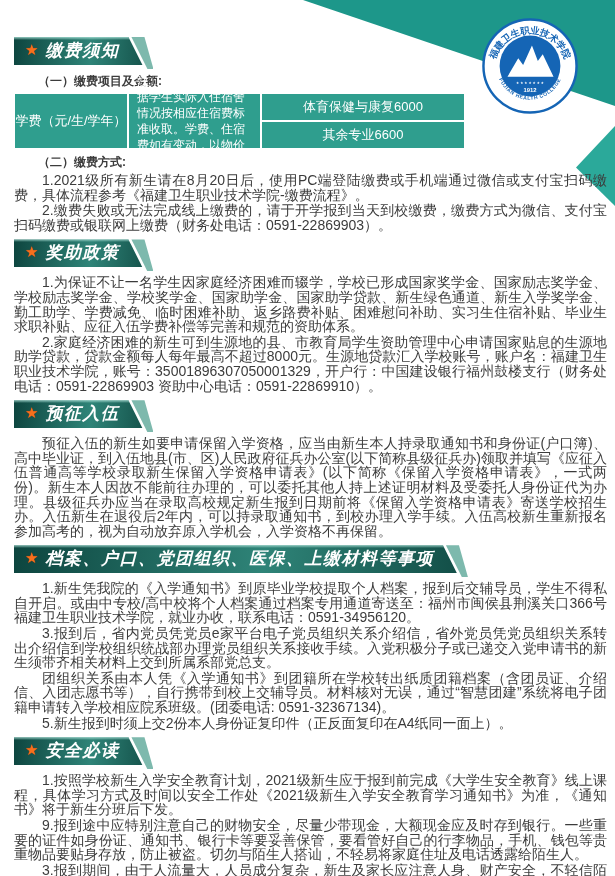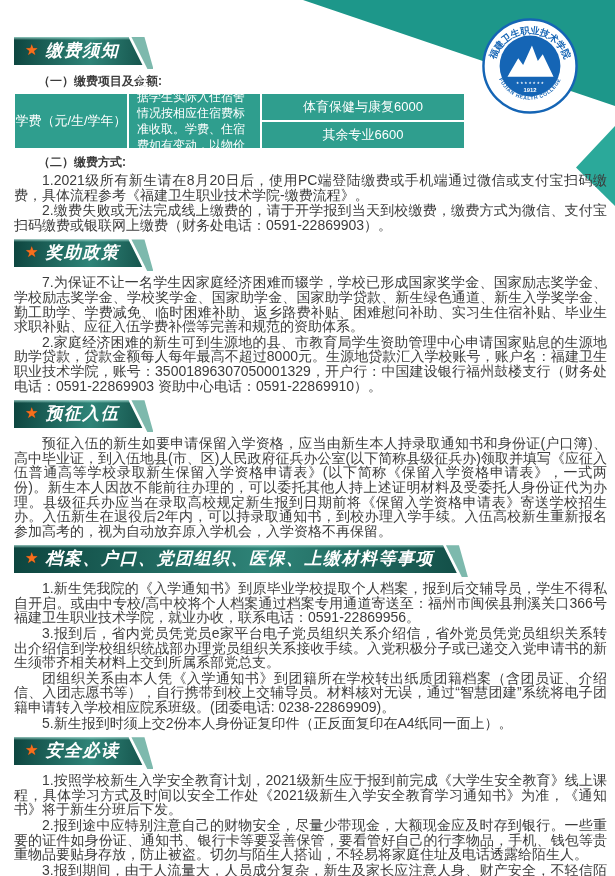--- a/index.html
+++ b/index.html
@@ -103,46 +103,46 @@
     <p class="subhead">（二）缴费方式:</p>
     <p class="para">1.2021级所有新生请在8月20日后，使用PC端登陆缴费或手机端通过微信或支付宝扫码缴费，具体流程参考《福建卫生职业技术学院-缴费流程》。</p>
     <p class="para">2.缴费失败或无法完成线上缴费的，请于开学报到当天到校缴费，缴费方式为微信、支付宝扫码缴费或银联网上缴费（财务处电话：0591-22869903）。</p>
 
     <div class="ribbon">
       <span class="ribbon-light"></span>
       <span class="ribbon-body">
         <span class="star">★</span><span>奖助政策</span>
       </span>
     </div>
-    <p class="para">7.为保证不让一名学生因家庭经济困难而辍学，学校已形成国家奖学金、国家励志奖学金、学校励志奖学金、学校奖学金、国家助学金、国家助学贷款、新生绿色通道、新生入学奖学金、勤工助学、学费减免、临时困难补助、返乡路费补贴、困难慰问补助、实习生住宿补贴、毕业生求职补贴、应征入伍学费补偿等完善和规范的资助体系。</p>
+    <p class="para">1.为保证不让一名学生因家庭经济困难而辍学，学校已形成国家奖学金、国家励志奖学金、学校励志奖学金、学校奖学金、国家助学金、国家助学贷款、新生绿色通道、新生入学奖学金、勤工助学、学费减免、临时困难补助、返乡路费补贴、困难慰问补助、实习生住宿补贴、毕业生求职补贴、应征入伍学费补偿等完善和规范的资助体系。</p>
     <p class="para">2.家庭经济困难的新生可到生源地的县、市教育局学生资助管理中心申请国家贴息的生源地助学贷款，贷款金额每人每年最高不超过8000元。生源地贷款汇入学校账号，账户名：福建卫生职业技术学院，账号：35001896307050001329，开户行：中国建设银行福州鼓楼支行（财务处电话：0591-22869903 资助中心电话：0591-22869910）。</p>
 
     <div class="ribbon">
       <span class="ribbon-light"></span>
       <span class="ribbon-body">
         <span class="star">★</span><span>预征入伍</span>
       </span>
     </div>
     <p class="para">预征入伍的新生如要申请保留入学资格，应当由新生本人持录取通知书和身份证(户口簿)、高中毕业证，到入伍地县(市、区)人民政府征兵办公室(以下简称县级征兵办)领取并填写《应征入伍普通高等学校录取新生保留入学资格申请表》(以下简称《保留入学资格申请表》，一式两份)。新生本人因故不能前往办理的，可以委托其他人持上述证明材料及受委托人身份证代为办理。县级征兵办应当在录取高校规定新生报到日期前将《保留入学资格申请表》寄送学校招生办。入伍新生在退役后2年内，可以持录取通知书，到校办理入学手续。入伍高校新生重新报名参加高考的，视为自动放弃原入学机会，入学资格不再保留。</p>
 
     <div class="ribbon">
       <span class="ribbon-light"></span>
       <span class="ribbon-body">
         <span class="star">★</span><span>档案、户口、党团组织、医保、上缴材料等事项</span>
       </span>
     </div>
-    <p class="para">1.新生凭我院的《入学通知书》到原毕业学校提取个人档案，报到后交辅导员，学生不得私自开启。或由中专校/高中校将个人档案通过档案专用通道寄送至：福州市闽侯县荆溪关口366号福建卫生职业技术学院，就业办收，联系电话：0591-22869956。</p>
+    <p class="para">1.新生凭我院的《入学通知书》到原毕业学校提取个人档案，报到后交辅导员，学生不得私自开启。或由中专校/高中校将个人档案通过档案专用通道寄送至：福州市闽侯县荆溪关口366号福建卫生职业技术学院，就业办收，联系电话：0591-34956120。</p>
     <p class="para">3.报到后，省内党员凭党员e家平台电子党员组织关系介绍信，省外党员凭党员组织关系转出介绍信到学校组织统战部办理党员组织关系接收手续。入党积极分子或已递交入党申请书的新生须带齐相关材料上交到所属系部党总支。</p>
-    <p class="para">团组织关系由本人凭《入学通知书》到团籍所在学校转出纸质团籍档案（含团员证、介绍信、入团志愿书等），自行携带到校上交辅导员。材料核对无误，通过“智慧团建”系统将电子团籍申请转入学校相应院系班级。(团委电话: 0238-22869909)。</p>
+    <p class="para">团组织关系由本人凭《入学通知书》到团籍所在学校转出纸质团籍档案（含团员证、介绍信、入团志愿书等），自行携带到校上交辅导员。材料核对无误，通过“智慧团建”系统将电子团籍申请转入学校相应院系班级。(团委电话: 0591-32367134)。</p>
     <p class="para">5.新生报到时须上交2份本人身份证复印件（正反面复印在A4纸同一面上）。</p>
 
     <div class="ribbon">
       <span class="ribbon-light"></span>
       <span class="ribbon-body">
         <span class="star">★</span><span>安全必读</span>
       </span>
     </div>
     <p class="para">1.按照学校新生入学安全教育计划，2021级新生应于报到前完成《大学生安全教育》线上课程，具体学习方式及时间以安全工作处《2021级新生入学安全教育学习通知书》为准，《通知书》将于新生分班后下发。</p>
-    <p class="para">2.报到途中应特别注意自己的财物安全，尽量少带现金，大额现金应及时存到银行。一些重要的证件如身份证、通知书、银行卡等要妥善保管，要看管好自己的行李物品，手机、钱包等贵重物品要贴身存放，防止被盗。切勿与陌生人搭讪，不轻易将家庭住址及电话透露给陌生人。</p>
+    <p class="para">9.报到途中应特别注意自己的财物安全，尽量少带现金，大额现金应及时存到银行。一些重要的证件如身份证、通知书、银行卡等要妥善保管，要看管好自己的行李物品，手机、钱包等贵重物品要贴身存放，防止被盗。切勿与陌生人搭讪，不轻易将家庭住址及电话透露给陌生人。</p>
     <p class="para">3.报到期间，由于人流量大，人员成分复杂，新生及家长应注意人身、财产安全，不轻信陌生人，各种入学手续要由本人或家属直接办理，防止钱财被骗。</p>
 
   </div>
 </div>
 
 </body></html>

